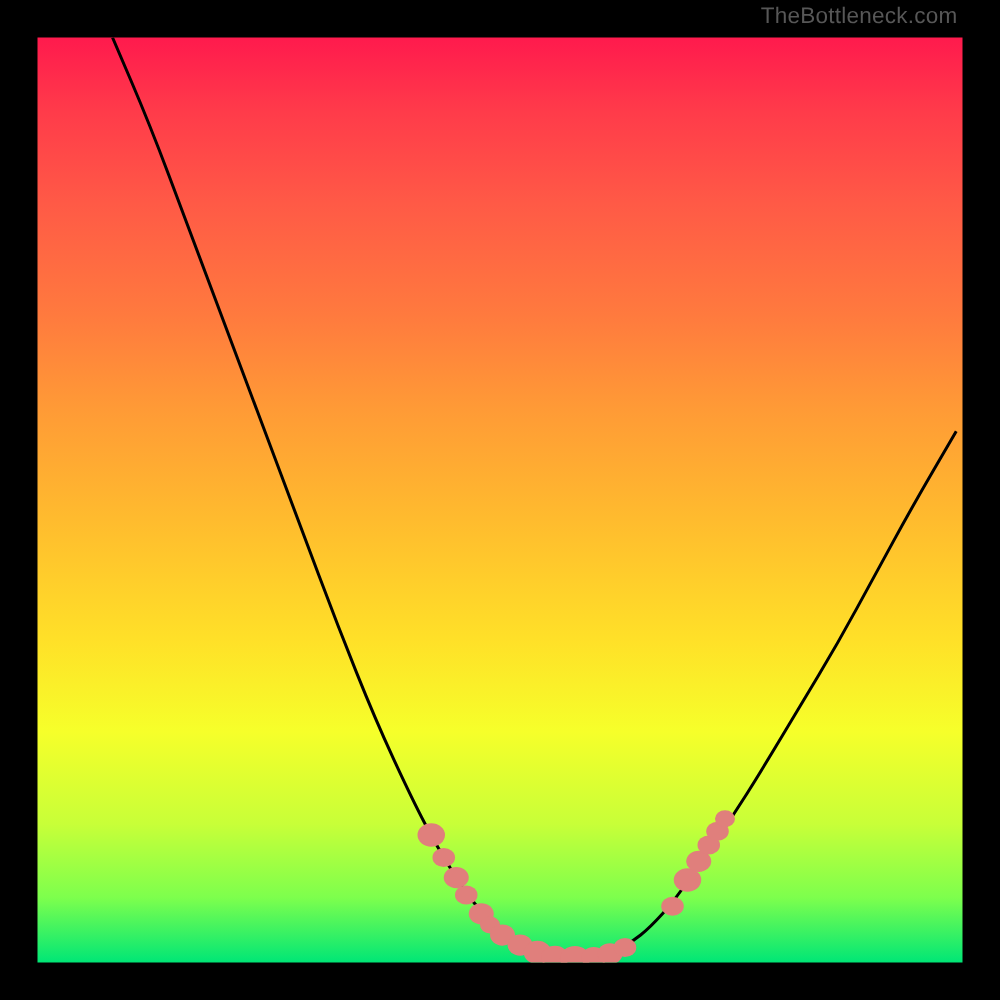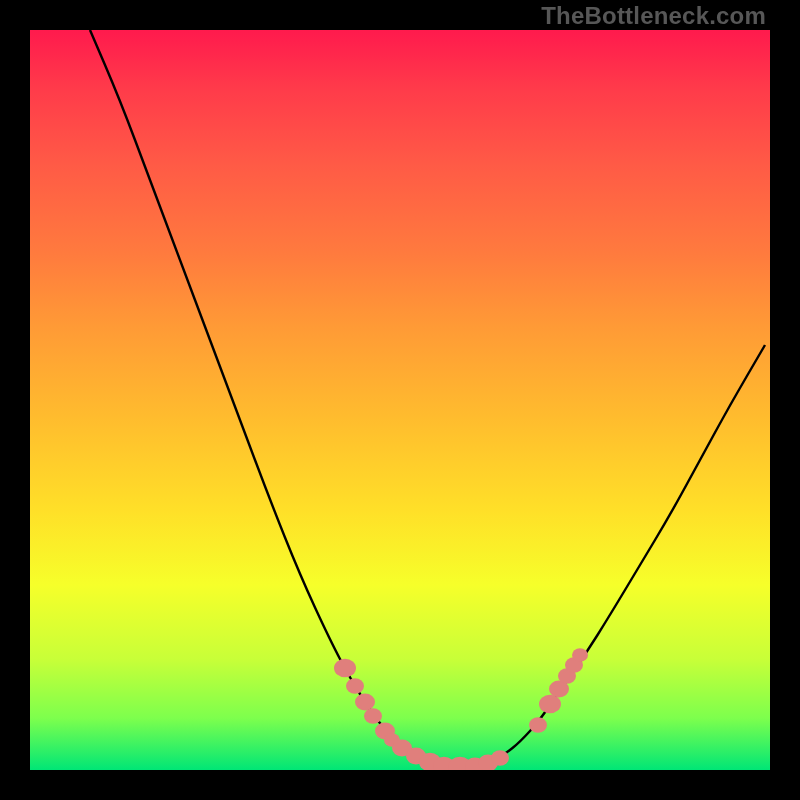--- a/index.html
+++ b/index.html
@@ -35,22 +35,22 @@
       #f6ff2a 75%,
       #c8ff38 85%,
       #7dff4d 93%,
       #00e676 100%);
   }
   .attribution {
     position: absolute;
     top: 2px;
     right: 34px;
     color: #575757;
-    font-size: 24px;
-    font-weight: 700;
+    font-size: 18px;
+    font-weight: 400;
     letter-spacing: 0.2px;
     white-space: nowrap;
   }
   svg.curve {
     position: absolute;
     left: 0; top: 0;
     width: 740px;
     height: 740px;
   }
   .curve-path {

